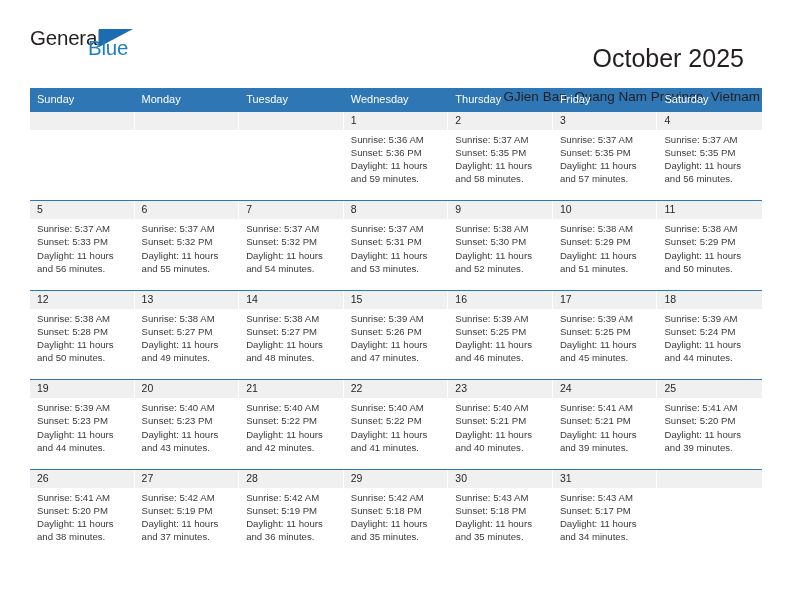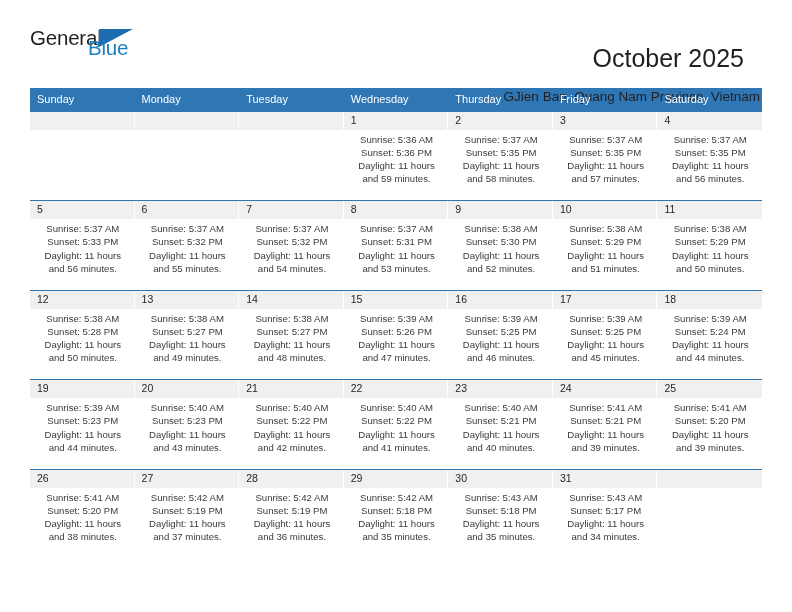--- a/index.html
+++ b/index.html
@@ -142,21 +142,20 @@
 
   .cell.empty .daynum-band {
     background: #f0f0f0;
   }
 
   .info {
     padding: 3px 6px 0 7px;
     font-size: 9.6px;
     line-height: 13.2px;
     color: #3b3b3b;
-    text-align: center;
   }
   .info div {
     white-space: nowrap;
   }
 </style>
 </head>
 <body>
 
 <div class="page">
 

